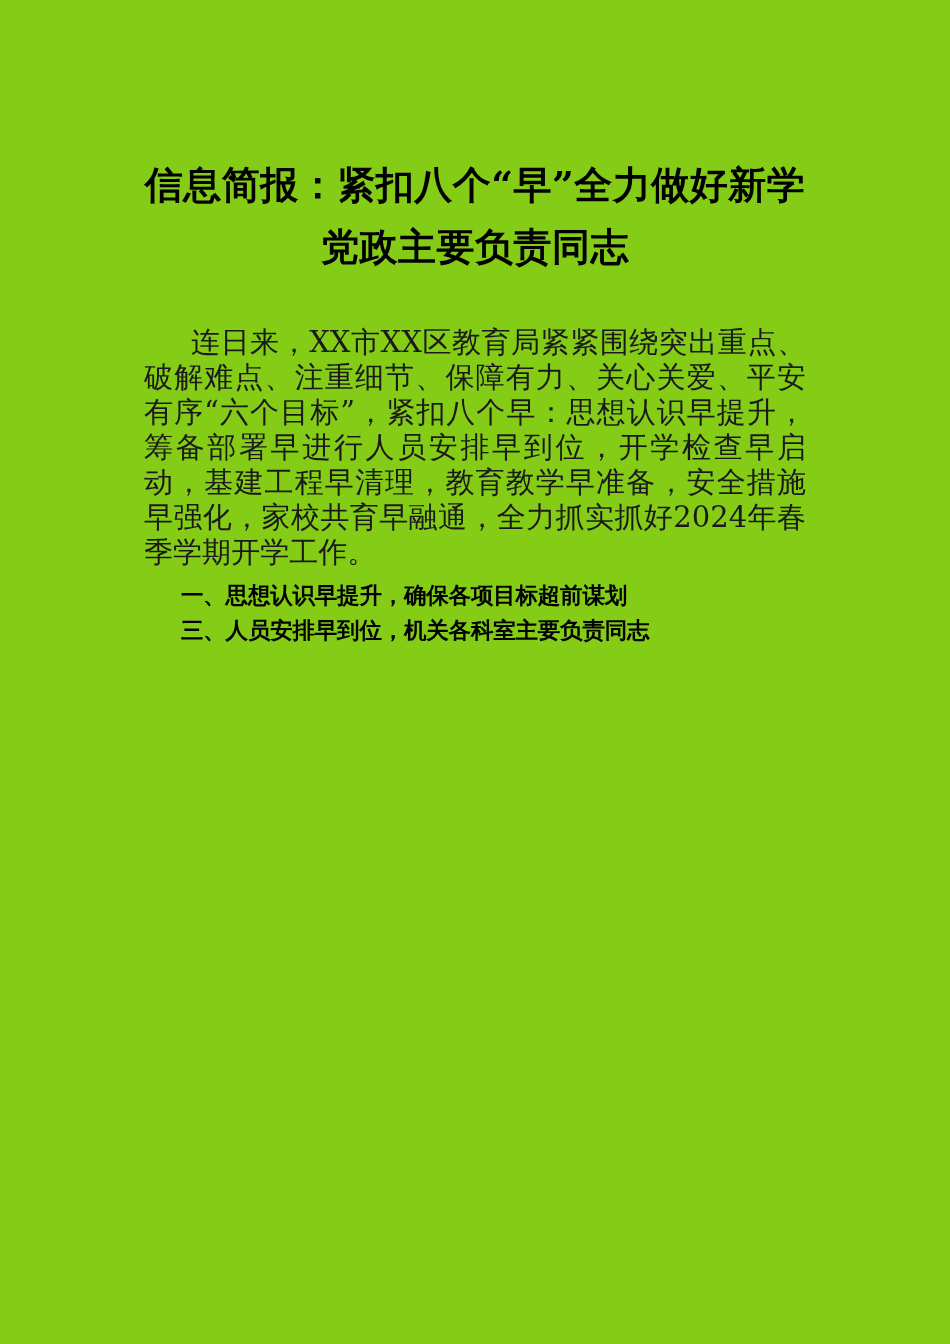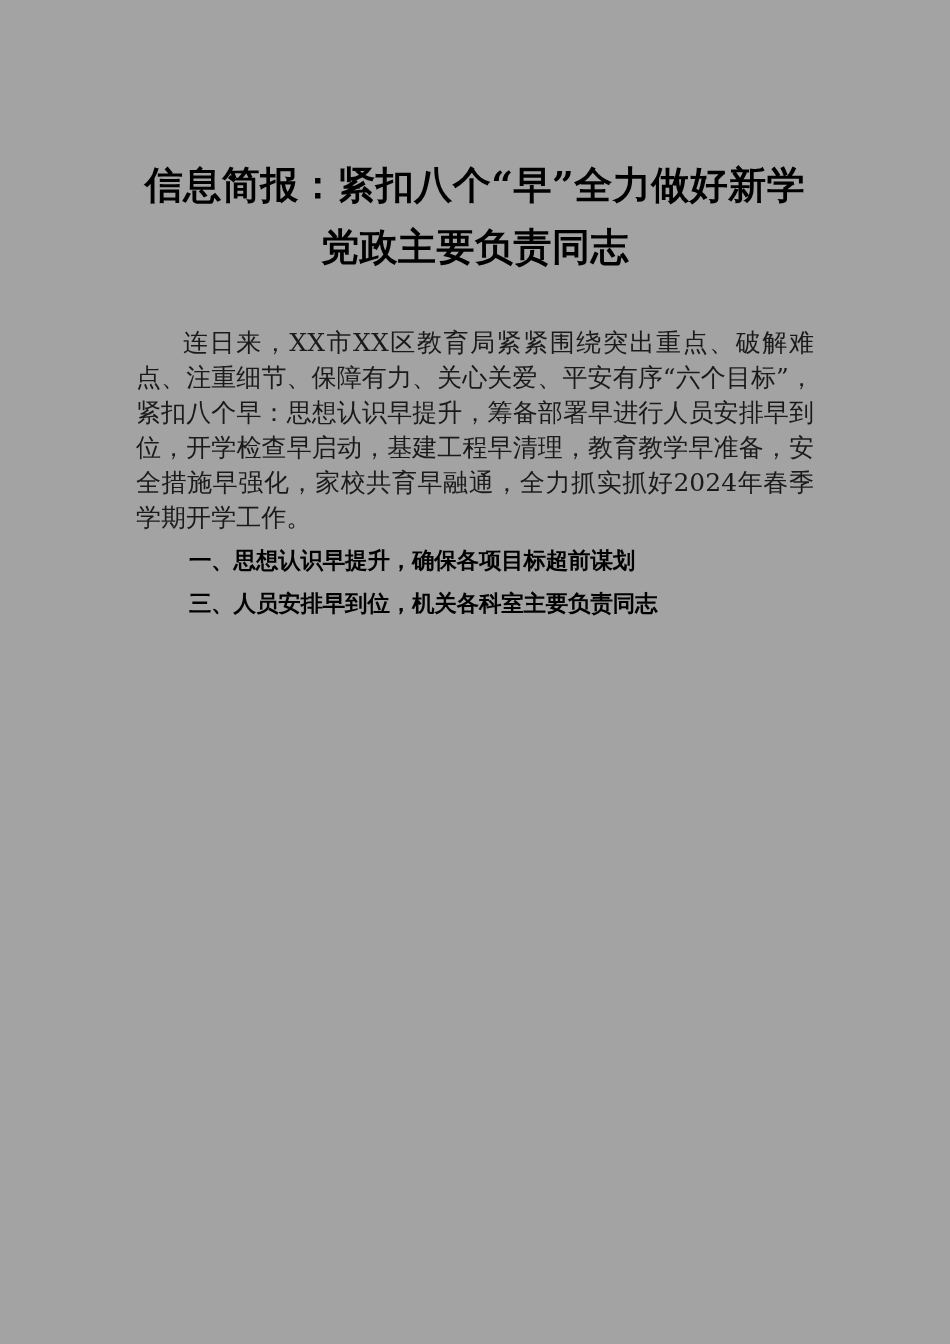--- a/index.html
+++ b/index.html
@@ -6,21 +6,21 @@
   html, body {
     margin: 0;
     padding: 0;
     background: #ffffff;
   }
 
   .page {
     position: relative;
     width: 950px;
     height: 1344px;
-    background: #a3a3a3;
+    background: #84cc16;
     margin: 0 auto;
     overflow: hidden;
     box-sizing: border-box;
   }
 
   .doc-body {
     position: absolute;
     left: 136px;
     top: 0;
     width: 678px;
@@ -45,33 +45,33 @@
     display: block;
   }
 
   
   .section-heading {
     font-family: "DejaVu Sans", "Liberation Sans", sans-serif;
     font-weight: bold;
     font-size: 22.5px;
     line-height: 35px;
     color: #000000;
-    margin: 8px;
+    margin: 0;
     text-indent: 45px;
     letter-spacing: -0.2px;
     white-space: nowrap;
   }
 
   
   .body-para {
     font-family: "DejaVu Serif", "Liberation Serif", serif;
-    font-size: 25px;
+    font-size: 29px;
     line-height: 35px;
     color: #1a1a1a;
-    margin: 0;
+    margin: 8px;
     text-indent: 47px;
     text-align: justify;
     text-align-last: left;
     letter-spacing: 0.05px;
     word-break: break-all;
   }
 
   .body-para.first-block {
     margin-top: 47px;
   }

